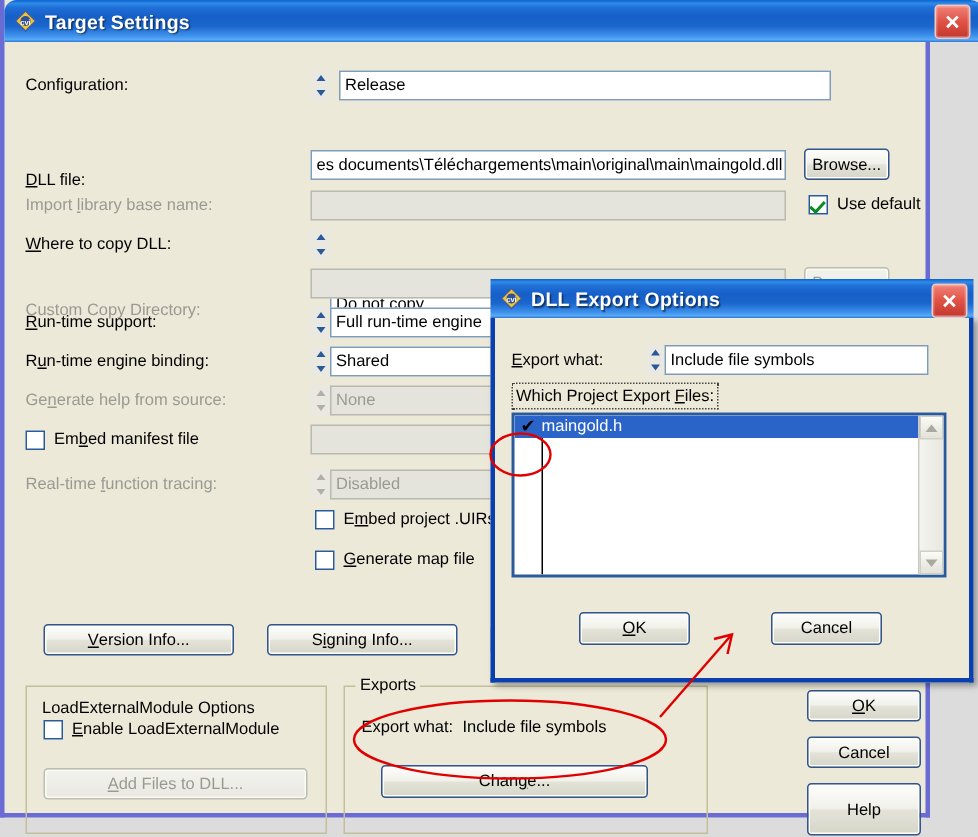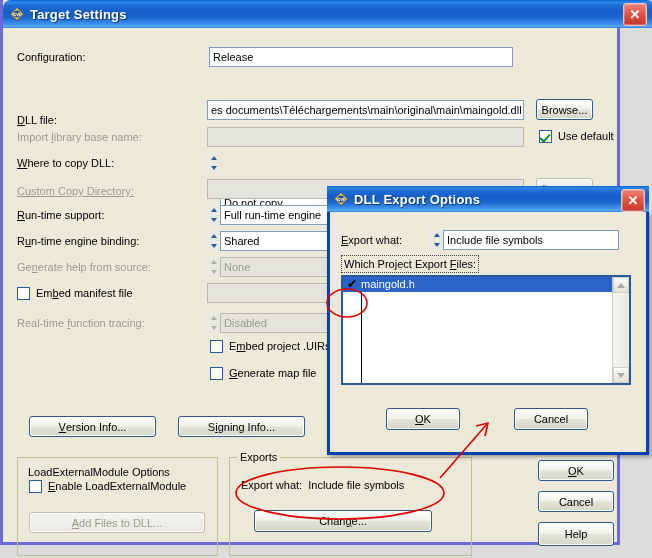--- a/index.html
+++ b/index.html
@@ -200,21 +200,21 @@
       <div class="tb-close" style="right:8px;">✕</div>
     </div>
 
     <div class="client">
 
       <div class="lbl" style="left:14px; top:19px;">Configuration:</div>
       <div class="spin" style="left:204px; top:19px;">
         <i class="up"></i>
           <i class="dn"></i>
       </div>
-      <div class="field" style="left:206px; top:19px; width:304px;">Release</div>
+      <div class="field" style="left:223px; top:19px; width:328px;">Release</div>
 
       <div class="lbl" style="left:14px; top:82px;">
         <span class="u">D</span><span>LL file:</span>
       </div>
       <div class="field" style="left:204px; top:72px; width:317px;">es documents\Téléchargements\main\original\main\maingold.dll</div>
       <div class="btn" style="left:533px; top:71px; width:57px; height:21px;">Browse...</div>
 
       <div class="lbl dis" style="left:14px; top:99px;">
         <span>Import </span><span class="u">l</span><span>ibrary base name:</span>
       </div>
@@ -224,21 +224,21 @@
 
       <div class="lbl" style="left:14px; top:125px;">
         <span class="u">W</span><span>here to copy DLL:</span>
       </div>
       <div class="spin" style="left:204px; top:125px;">
         <i class="up"></i>
           <i class="dn"></i>
       </div>
       <div class="field" style="left:217px; top:125px; width:304px;margin-top:40px;">Do not copy</div>
 
-      <div class="lbl dis" style="left:14px; top:153px;text-decoration:underline;">Custom Copy Directory:</div>
+      <div class="lbl dis" style="left:14px; top:169px;">Custom Copy Directory:</div>
       <div class="field dis" style="left:204px; top:151px; width:317px;"></div>
       <div class="btn dis" style="left:533px; top:150px; width:57px; height:21px;">Browse...</div>
 
       <div class="lbl" style="left:14px; top:177px;">
         <span class="u">R</span><span>un-time support:</span>
       </div>
       <div class="spin" style="left:204px; top:177px;">
         <i class="up"></i>
           <i class="dn"></i>
       </div>
@@ -319,21 +319,21 @@
         <span>Chan</span>
           <span class="u">g</span>
           <span>e...</span>
       </div>
 
       <div class="btn" style="left:535px; top:432px; width:76px; height:21px;">
         <span class="u">O</span>
           <span>K</span>
       </div>
       <div class="btn" style="left:535px; top:463px; width:76px; height:21px;">Cancel</div>
-      <div class="btn" style="left:535px; top:494px; width:76px; height:24px;">Help</div>
+      <div class="btn" style="left:535px; top:494px; width:76px; height:35px;">Help</div>
 
     </div>
   </div>
 
   <div class="win-dlg">
 
     <div class="titlebar" style="position:absolute;left:-3px;top:-26px;width:322px;">
       <span class="tb-icon">
         <svg class="cvi-glyph" viewBox="0 0 16 16">
           <polygon points="8,0.5 15.5,8 8,15.5 0.5,8" fill="#3a5fa8"></polygon>

